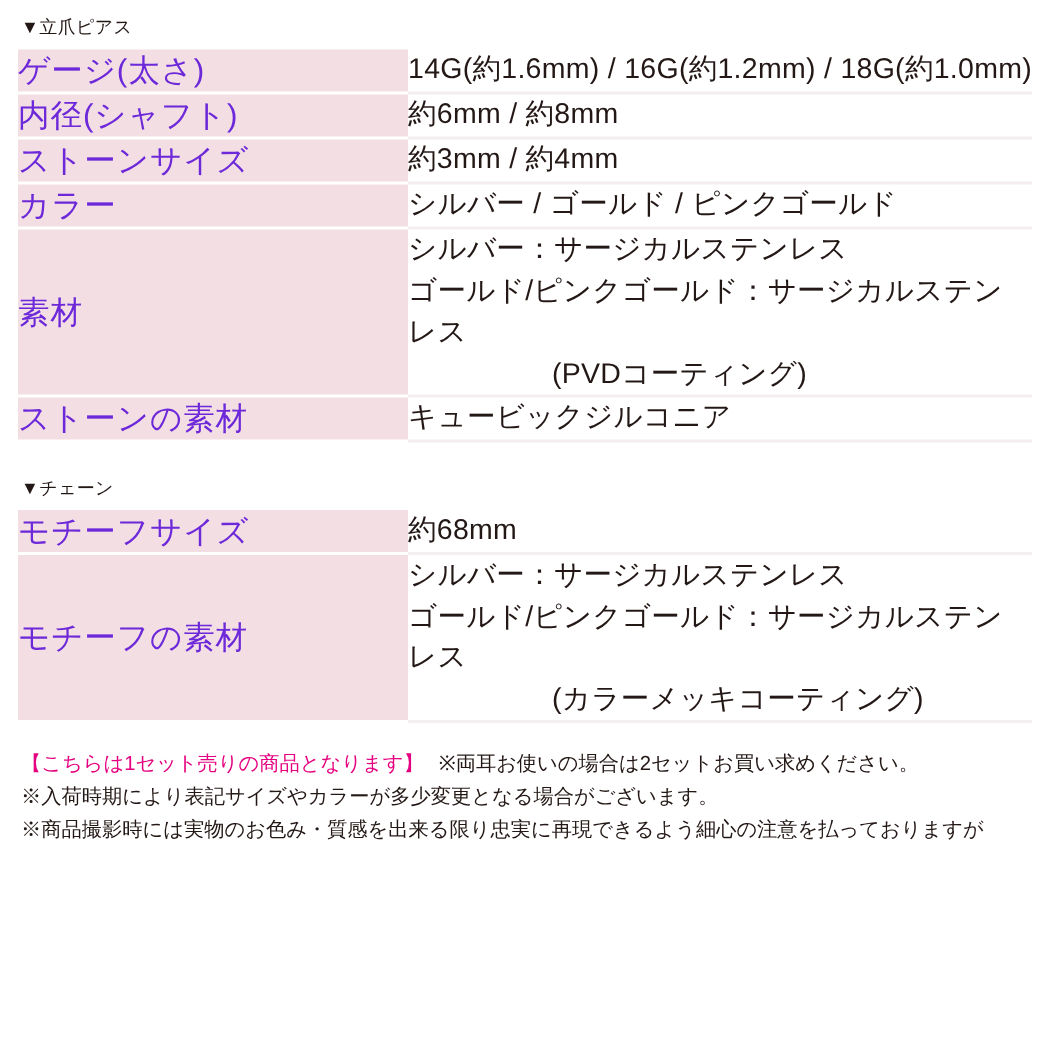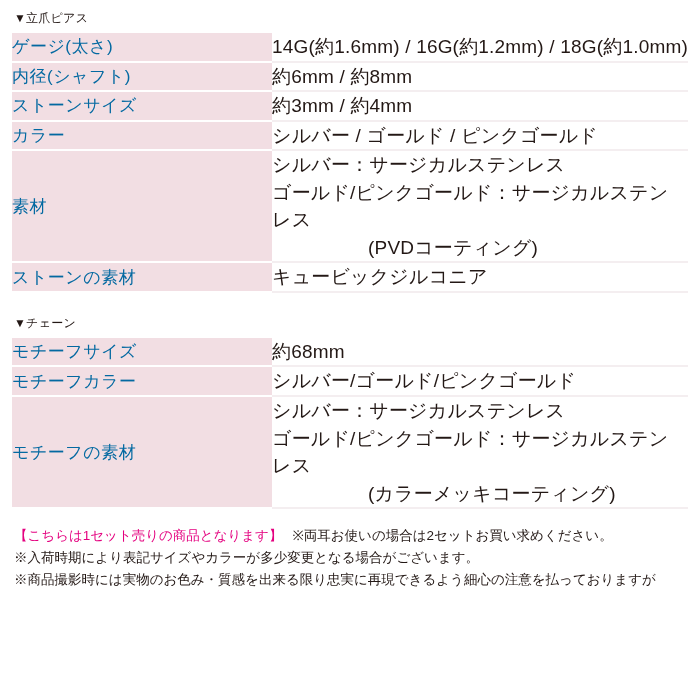--- a/index.html
+++ b/index.html
@@ -35,22 +35,22 @@
   .spec-table tr {
     border-bottom: 1px solid #ffffff;
   }
   .spec-table td {
     vertical-align: middle;
     padding: 0;
   }
   .th-cell {
     width: 260px;
     background: #f2dee3;
-    font-size: 17px;
-    color: #0369a1;
+    font-size: 21px;
+    color: #6d28d9;
     padding: 9px 0 9px 14px;
     letter-spacing: 0.03em;
     border-bottom: 2px solid #ffffff;
   }
   .td-cell {
     background: #ffffff;
     font-size: 19px;
     color: #231815;
     padding: 9px 6px 9px 16px;
     letter-spacing: 0.01em;
@@ -139,26 +139,20 @@
   <div class="section-title">▼チェーン</div>
   <table class="spec-table">
     <tbody>
       <tr>
         <td class="th-cell">モチーフサイズ</td>
         <td class="td-cell">
           <span class="line">約68mm</span>
         </td>
       </tr>
       <tr>
-        <td class="th-cell">モチーフカラー</td>
-        <td class="td-cell">
-          <span class="line">シルバー/ゴールド/ピンクゴールド</span>
-        </td>
-      </tr>
-      <tr>
         <td class="th-cell">モチーフの素材</td>
         <td class="td-cell">
           <span class="line">シルバー：サージカルステンレス</span>
           <span class="line">ゴールド/ピンクゴールド：サージカルステンレス</span>
           <span class="line indent2">(カラーメッキコーティング)</span>
         </td>
       </tr>
     </tbody>
   </table>
 

